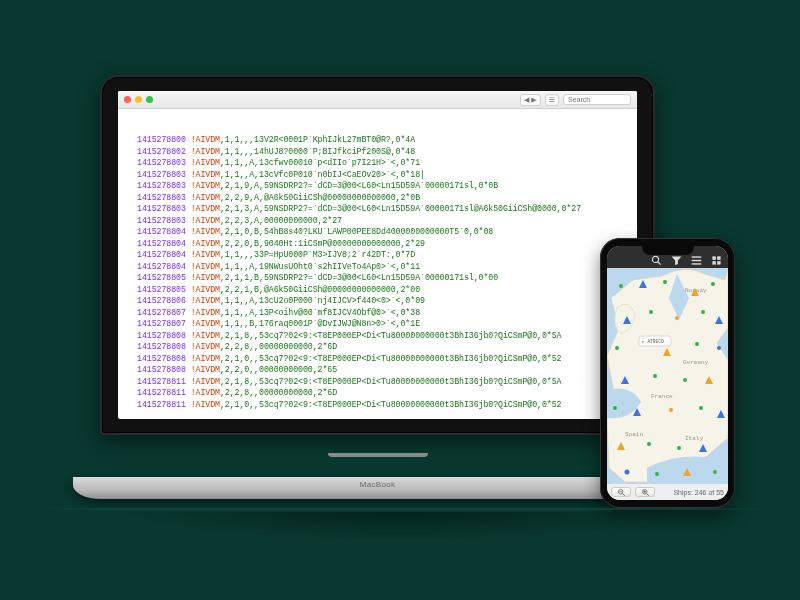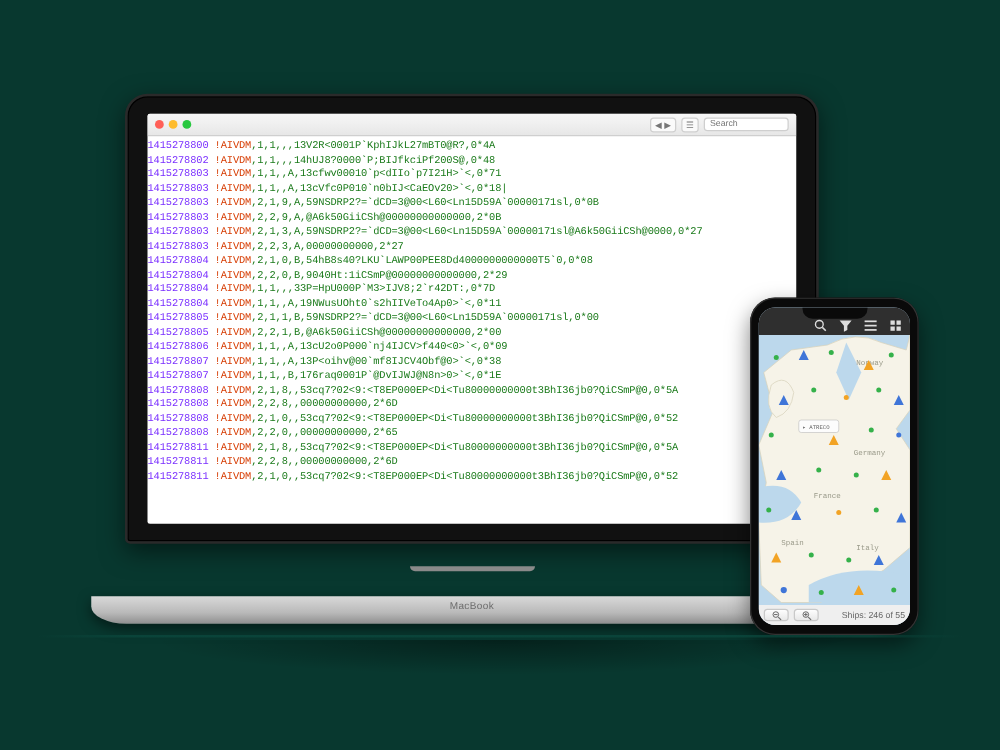--- a/index.html
+++ b/index.html
@@ -109,26 +109,27 @@
   }
   .tl-search{
     border:1px solid #cfcfcf; border-radius:3px; background:#fff;
     width:68px; height:11px; font-size:7px; padding:0 4px;
   }
 
   
   .editor {
     flex: 1;
     overflow: hidden;
-    padding: 2px 0;
+    padding: 2px 19px;
     font-size: 8.3px;
     line-height: 11.5px;
     letter-spacing: -0.1px;
     white-space: pre;
     color: #333;
+    margin-top: 23px;
   }
   .ln { display: flex; }
   .ts   { color:#7a2fff; }
   .tag  { color:#d63b00; }
   .body { color:#1a7a1a;text-align:right; }
   .sep  { color:#666; }
 
   
   .phone {
     position: absolute;

